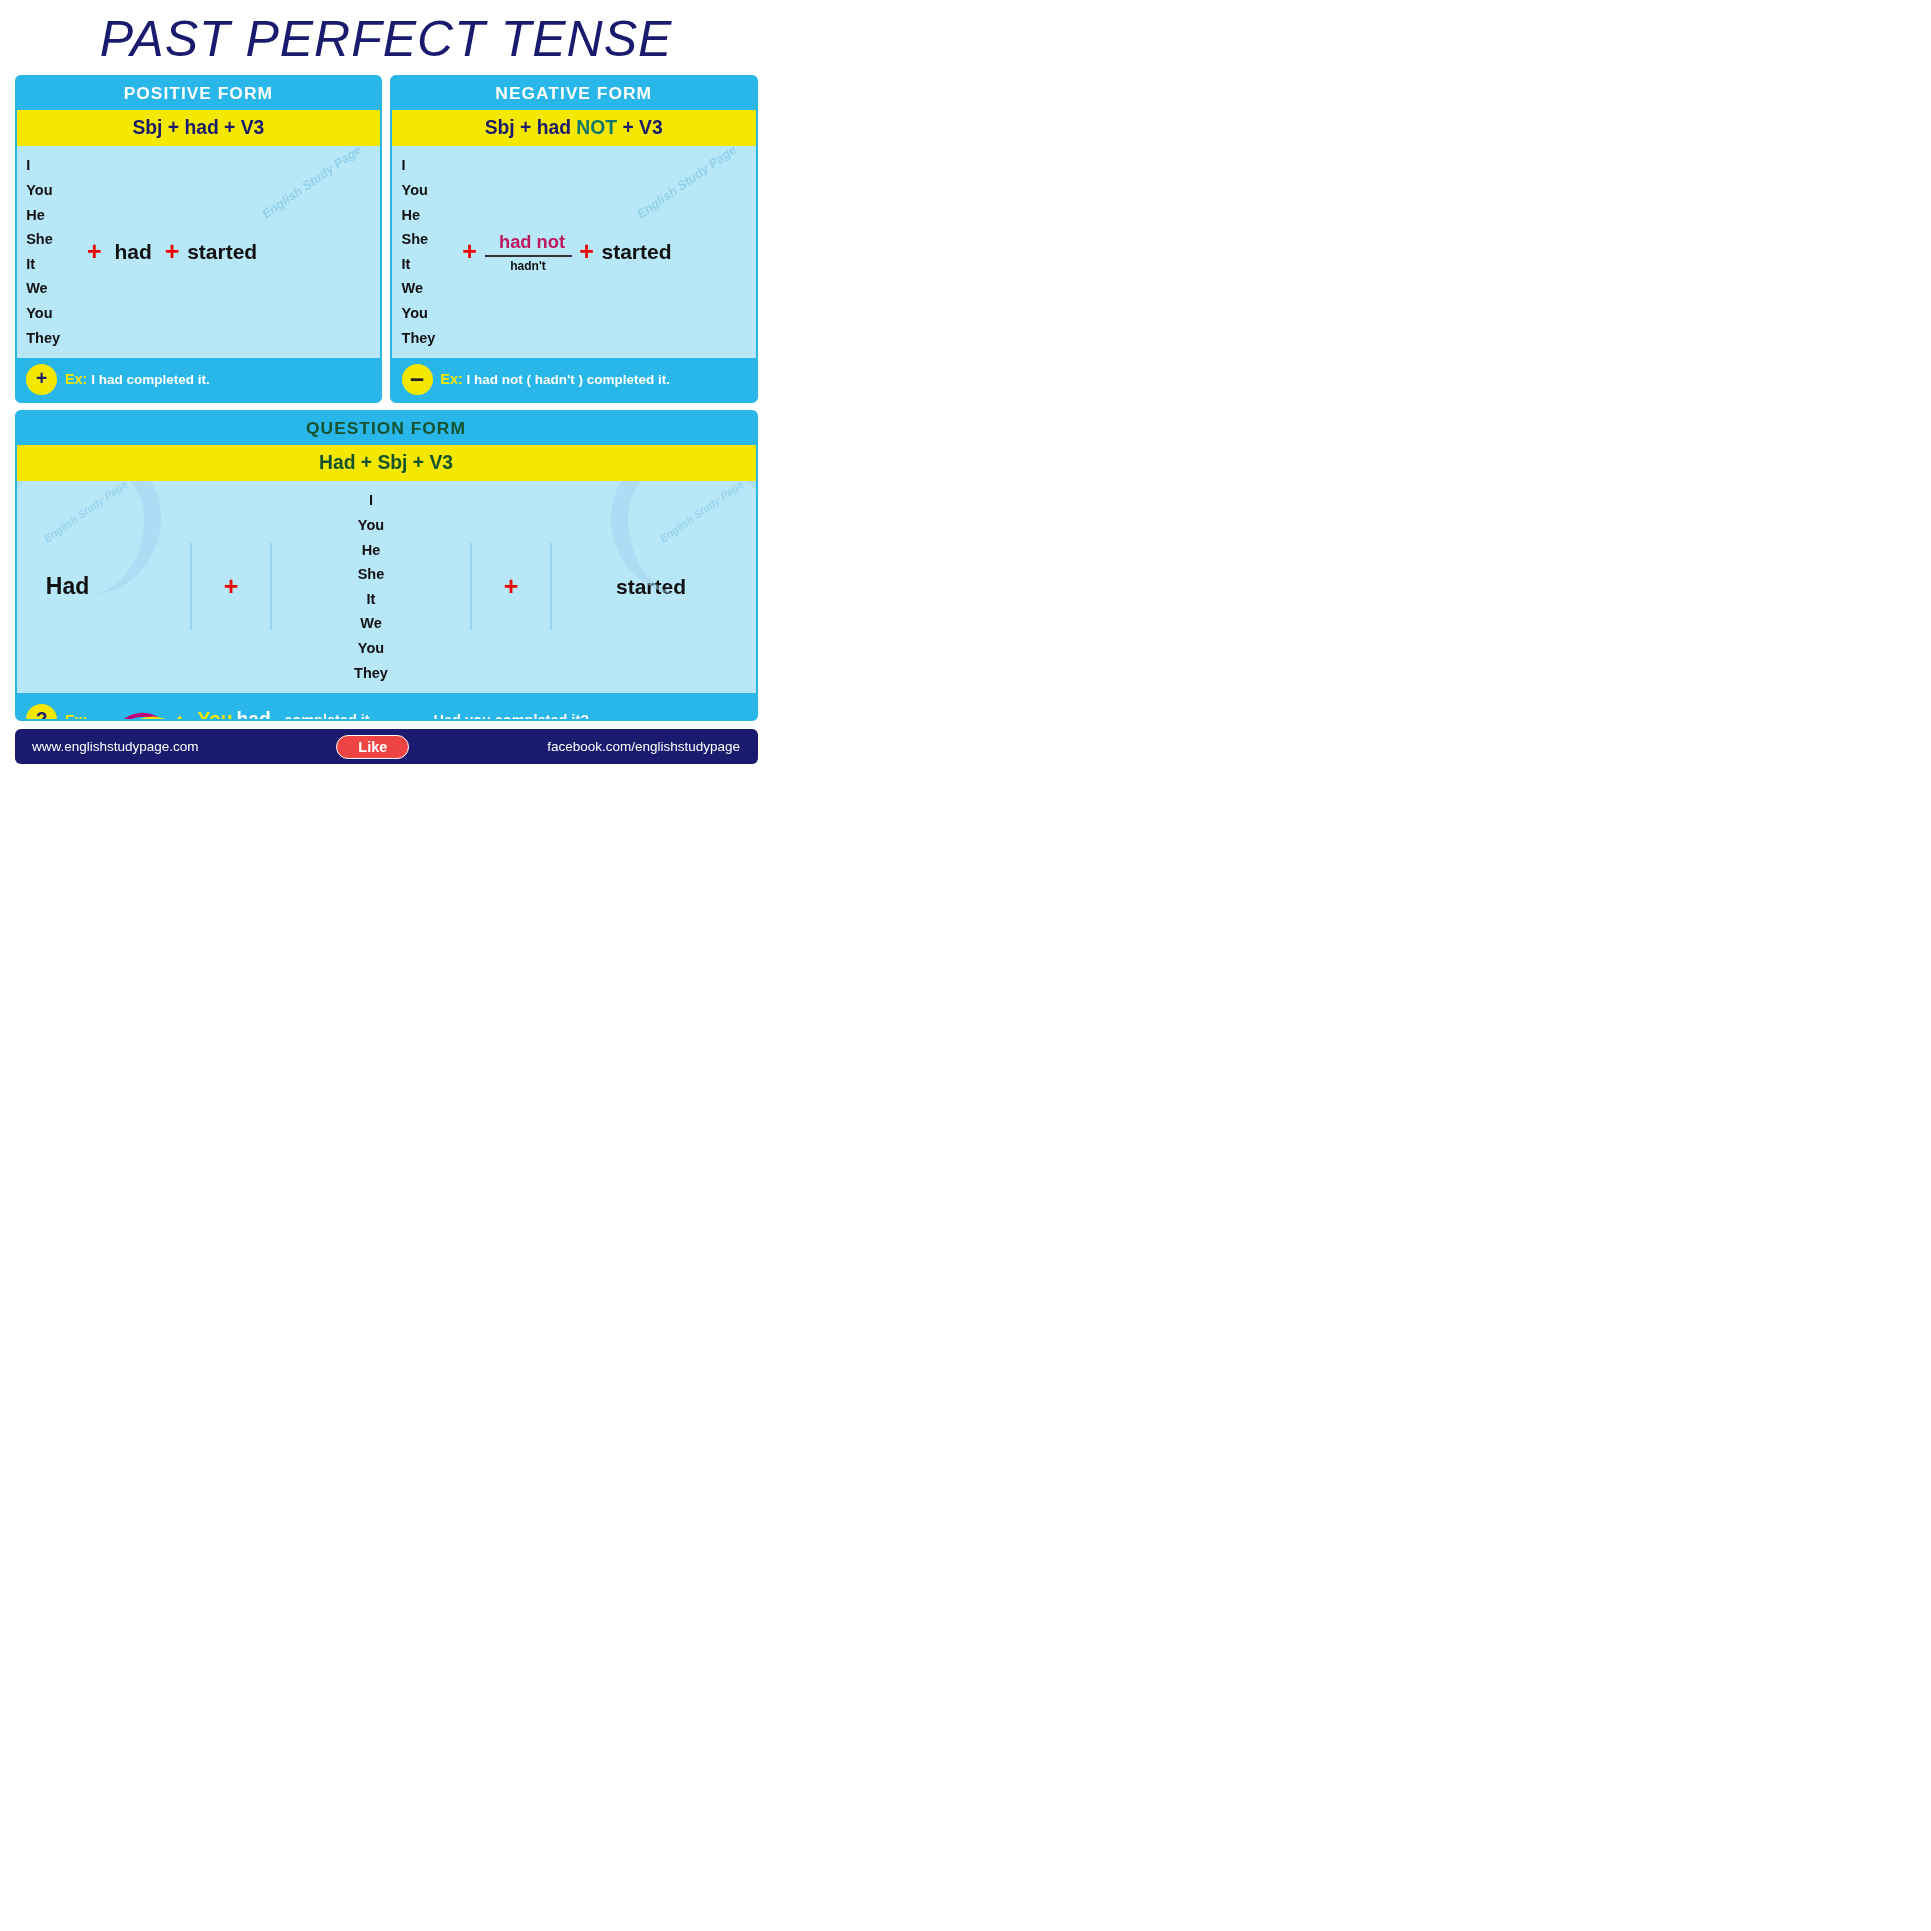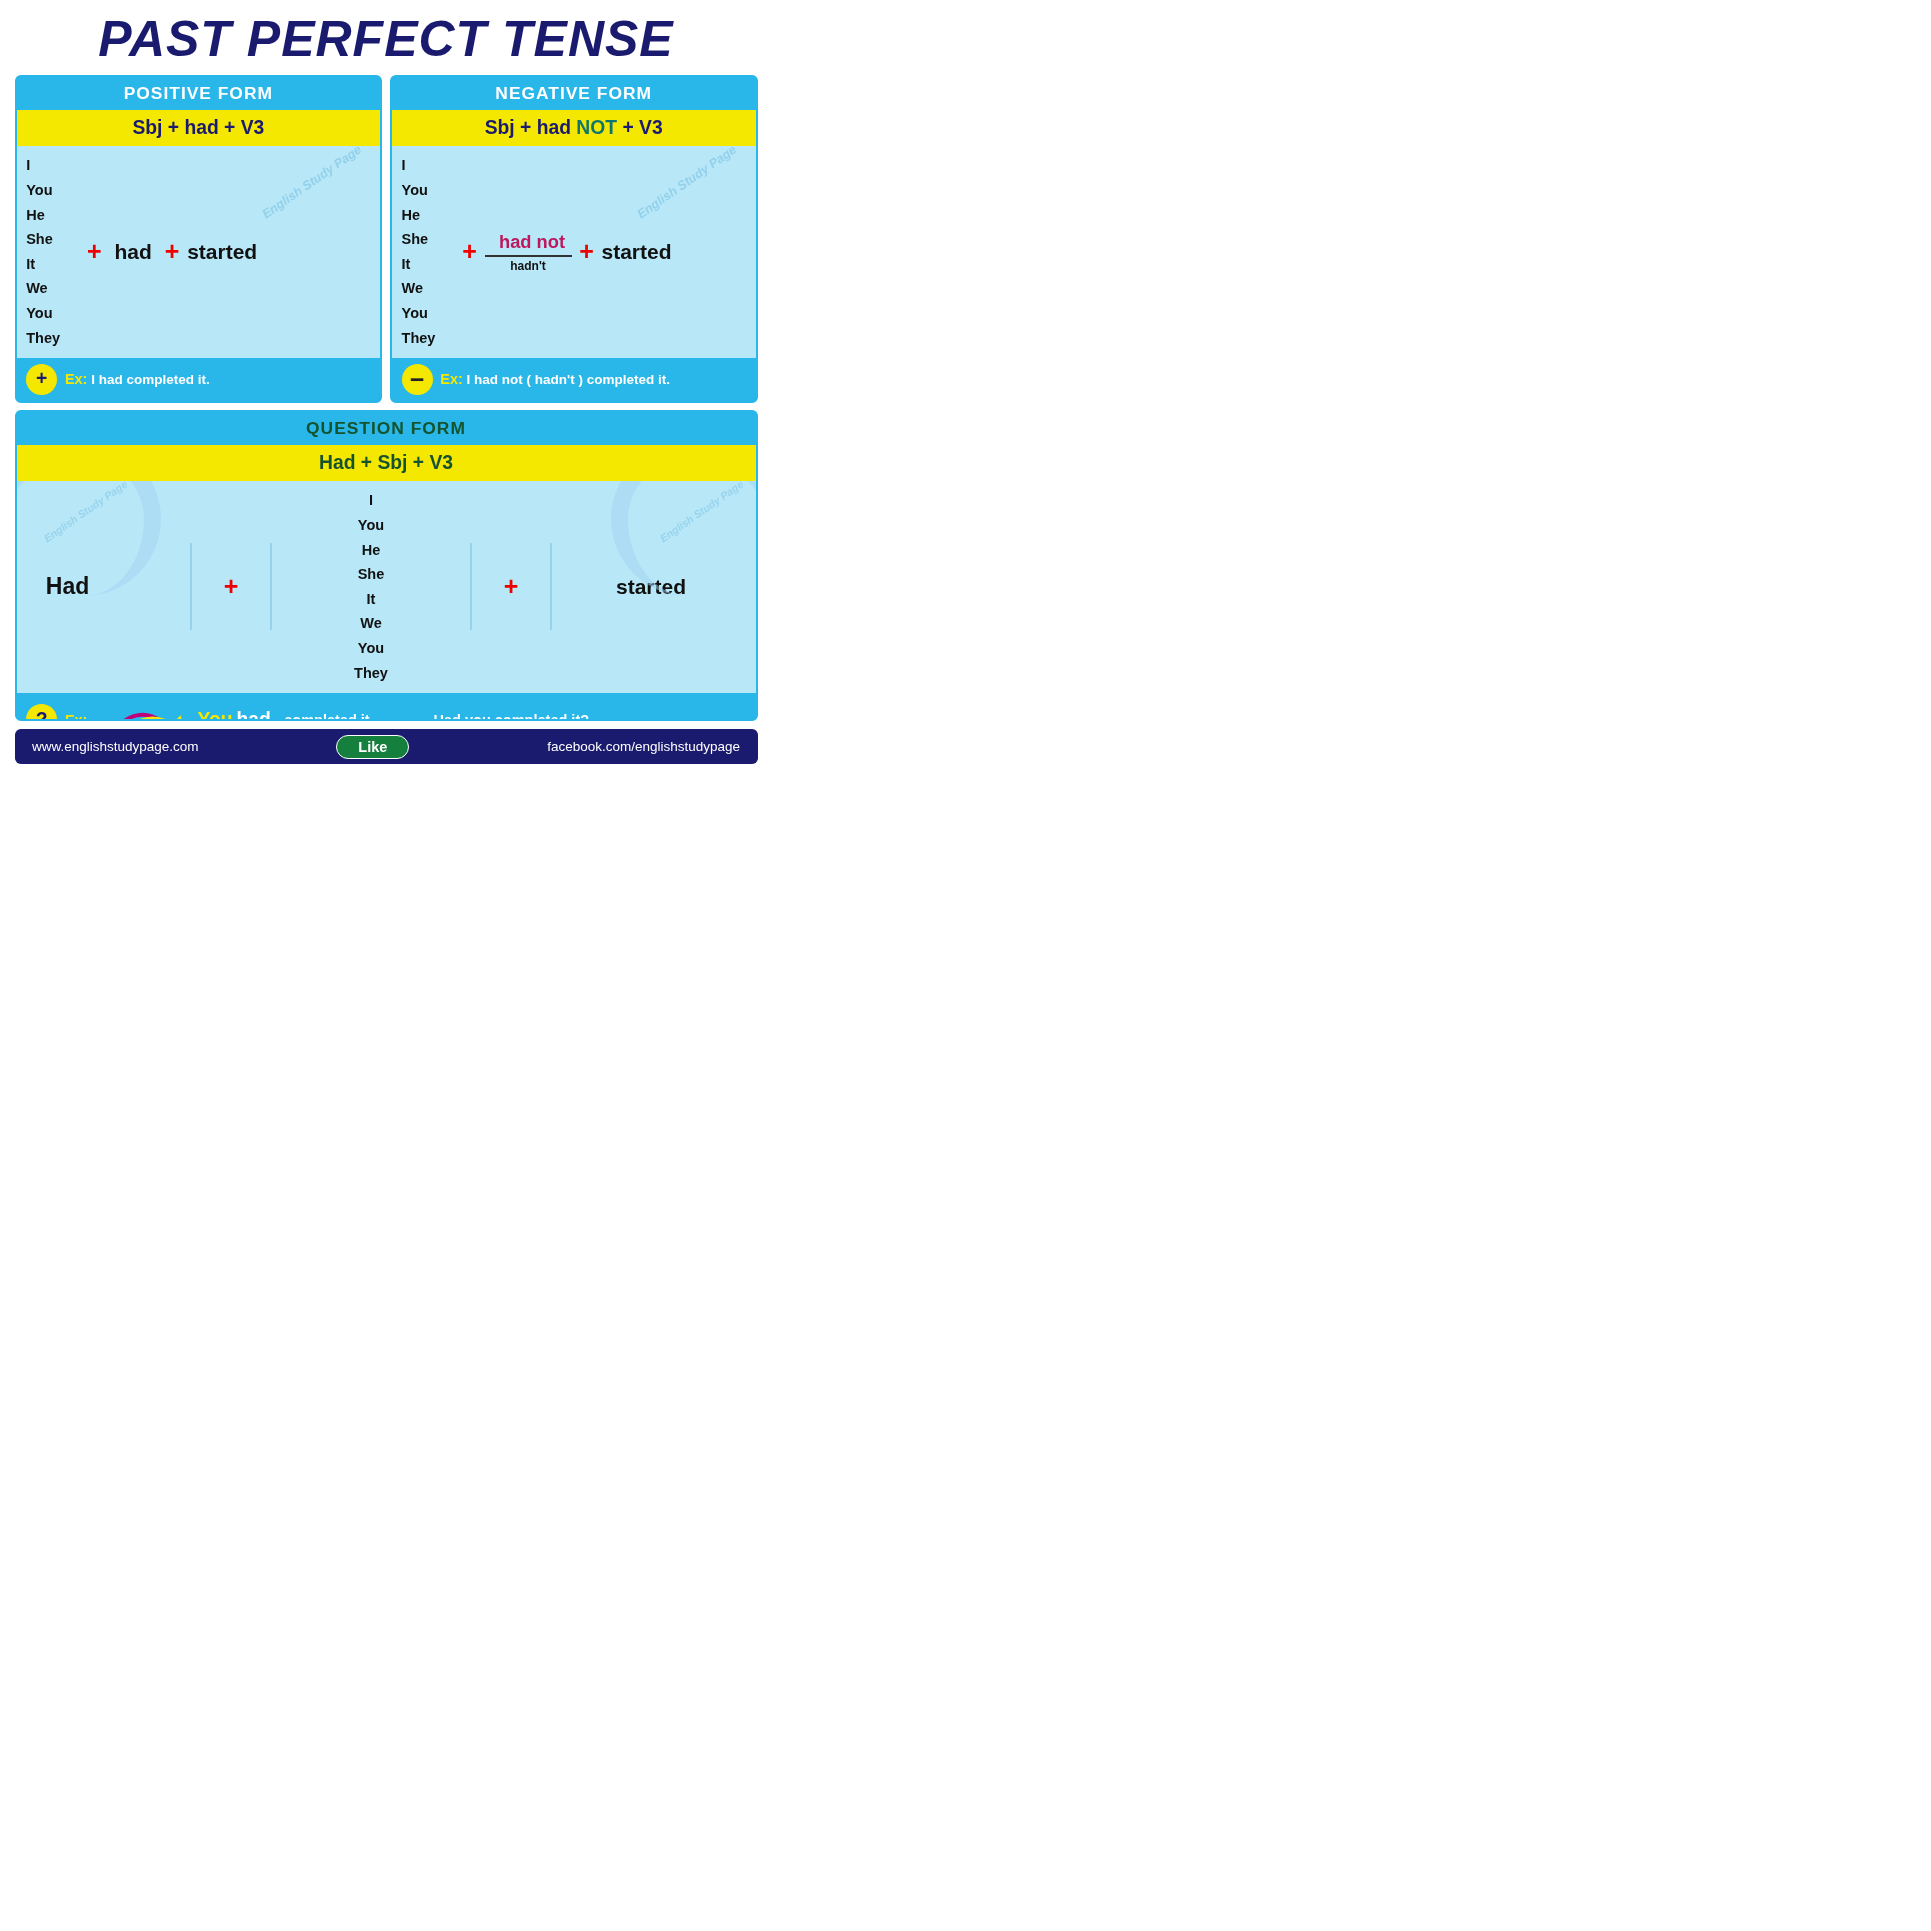--- a/index.html
+++ b/index.html
@@ -13,21 +13,21 @@
     .page {
       width: 772px;
       height: 772px;
       background: #fff;
       padding: 9.7px 14.5px 7.7px 14.5px;
       display: flex;
       flex-direction: column;
     }
     .main-title {
       font-size: 50px;
-      font-weight: 700;
+      font-weight: 400;
       color: #1a1a6e;
       text-align: center;
       letter-spacing: 1px;
       margin-bottom: 7.7px;
       font-style: italic;
     }
     .two-col {
       display: flex;
       gap: 7.7px;
       margin-bottom: 7.7px;
@@ -280,21 +280,21 @@
       justify-content: space-between;
       padding: 5.8px 17.4px;
       margin-top: auto;
     }
     .footer-url {
       color: #fff;
       font-size: 13.5px;
       font-weight: 400;
     }
     .like-btn {
-      background: #15803d;
+      background: #ef4444;
       border: 1.9px solid #fff;
       border-radius: 19.3px;
       color: #fff;
       font-size: 14.5px;
       font-weight: 900;
       padding: 2.9px 21px;
     }
     .q-watermark {
       position: absolute;
       font-size: 10.6px;

